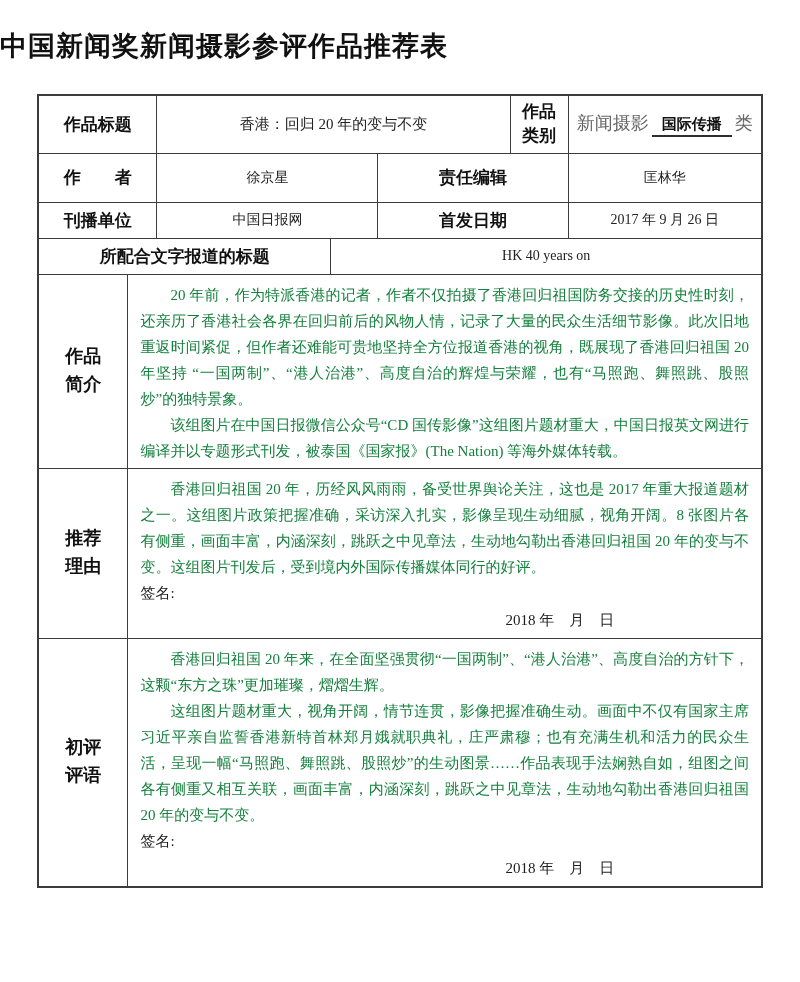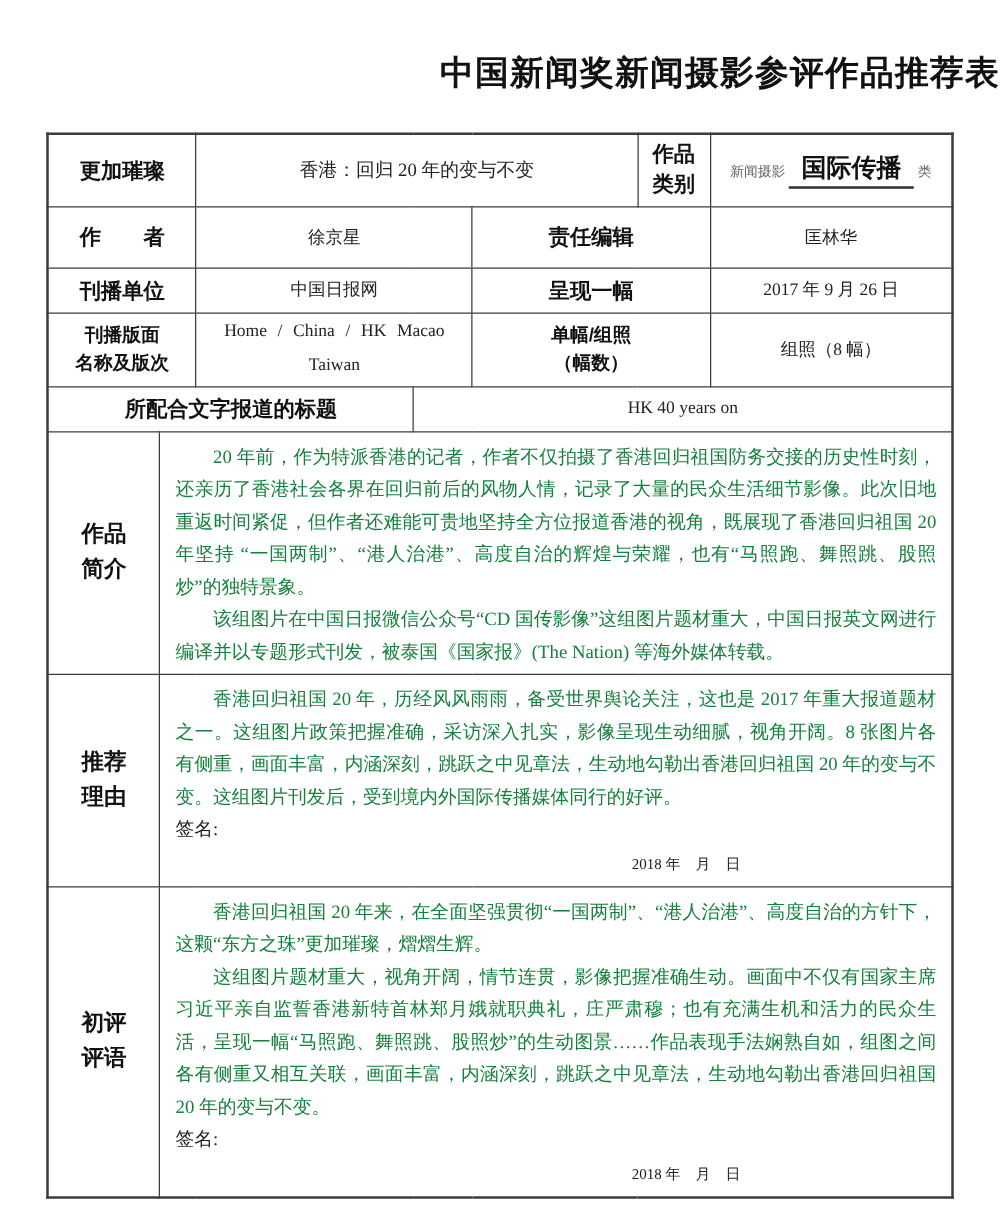--- a/index.html
+++ b/index.html
@@ -6,22 +6,22 @@
   body {
     width: 800px; height: 982px;
     background: #ffffff;
     color: #1c1c1c;
     font-family: "Liberation Serif", serif;
     overflow: hidden;
   }
   .page { width: 800px; height: 982px; position: relative; }
 
   .doc-title {
-    padding-top: 40px;
-    text-align: right;
+    padding-top: 28px;
+    text-align: left;
     font-size: 27px;
     font-weight: bold;
     letter-spacing: 1px;
     font-family: "Liberation Serif", serif;
     color: #111;
   }
 
   table.form {
     width: 724px;
     margin: 30px auto 0 auto;
@@ -44,25 +44,25 @@
     font-family: "Liberation Sans", sans-serif;
     color: #111;
   }
   .lbl-sm { font-size: 15px; }
   .lbl .line { display: block; line-height: 1.45; }
 
   .val { font-size: 14px; color: #222; }
   .val-title { font-size: 15px; }
   .page-val { word-spacing: 5px; line-height: 1.9; }
 
-  .cat-pre, .cat-suf { color: #666; font-size: 11px; }
+  .cat-pre, .cat-suf { color: #666; font-size: 18px; }
   .cat-main {
     display: inline-block;
     font-weight: bold;
-    font-size: 20px;
+    font-size: 15px;
     color: #111;
     border-bottom: 2px solid #2e2e2e;
     padding: 0 10px 1px 10px;
     margin: 0 3px;
   }
 
   .big-lbl {
     font-weight: bold;
     font-size: 18px;
     font-family: "Liberation Sans", sans-serif;
@@ -77,21 +77,21 @@
   }
   .para {
     margin: 0;
     font-size: 15px;
     line-height: 26px;
     text-indent: 2em;
     text-align: justify;
     color: #15803d;
   }
   .sign-name  { font-size: 15px; line-height: 27px; }
-  .sign-date  { margin-left: 365px; font-size: 12px; line-height: 27px; }
+  .sign-date  { margin-left: 365px; font-size: 15px; line-height: 27px; }
 </style>
 </head>
 <body>
 
 <div class="page">
 
   <div class="doc-title">中国新闻奖新闻摄影参评作品推荐表</div>
 
   <table class="form">
     <colgroup>
@@ -99,57 +99,45 @@
         <col style="width:29px">
         <col style="width:174px">
       <col style="width:47px">
         <col style="width:132px">
         <col style="width:58px">
       <col style="width:194px">
     </colgroup>
 
     <tbody>
         <tr style="height:58px">
-      <td colspan="2" class="lbl">更加璀璨</td>
+      <td colspan="2" class="lbl">作品标题</td>
       <td colspan="3" class="val val-title">香港：回归 20 年的变与不变</td>
       <td class="lbl">
         <span class="line">作品</span>
         <span class="line">类别</span>
       </td>
       <td class="val">
         <span class="cat-pre">新闻摄影</span><span class="cat-main">国际传播</span><span class="cat-suf">类</span>
       </td>
     </tr>
 
     <tr style="height:49px">
       <td colspan="2" class="lbl">作　　者</td>
       <td colspan="2" class="val">徐京星</td>
       <td colspan="2" class="lbl">责任编辑</td>
       <td class="val">匡林华</td>
     </tr>
 
     <tr style="height:36px">
       <td colspan="2" class="lbl">刊播单位</td>
       <td colspan="2" class="val">中国日报网</td>
-      <td colspan="2" class="lbl">呈现一幅</td>
+      <td colspan="2" class="lbl">首发日期</td>
       <td class="val">2017 年 9 月 26 日</td>
     </tr>
 
-    <tr style="height:59px">
-      <td colspan="2" class="lbl lbl-sm">
-        <span class="line">刊播版面</span>
-        <span class="line">名称及版次</span>
-      </td>
-      <td colspan="2" class="val page-val">Home / China / HK Macao Taiwan</td>
-      <td colspan="2" class="lbl lbl-sm">
-        <span class="line">单幅/组照</span>
-        <span class="line">（幅数）</span>
-      </td>
-      <td class="val">组照（8 幅）</td>
-    </tr>
 
     <tr style="height:36px">
       <td colspan="3" class="lbl">所配合文字报道的标题</td>
       <td colspan="4" class="val">HK 40 years on</td>
     </tr>
 
     <tr style="height:165px">
       <td class="big-lbl">
         <span class="line">作品</span>
         <span class="line">简介</span>

